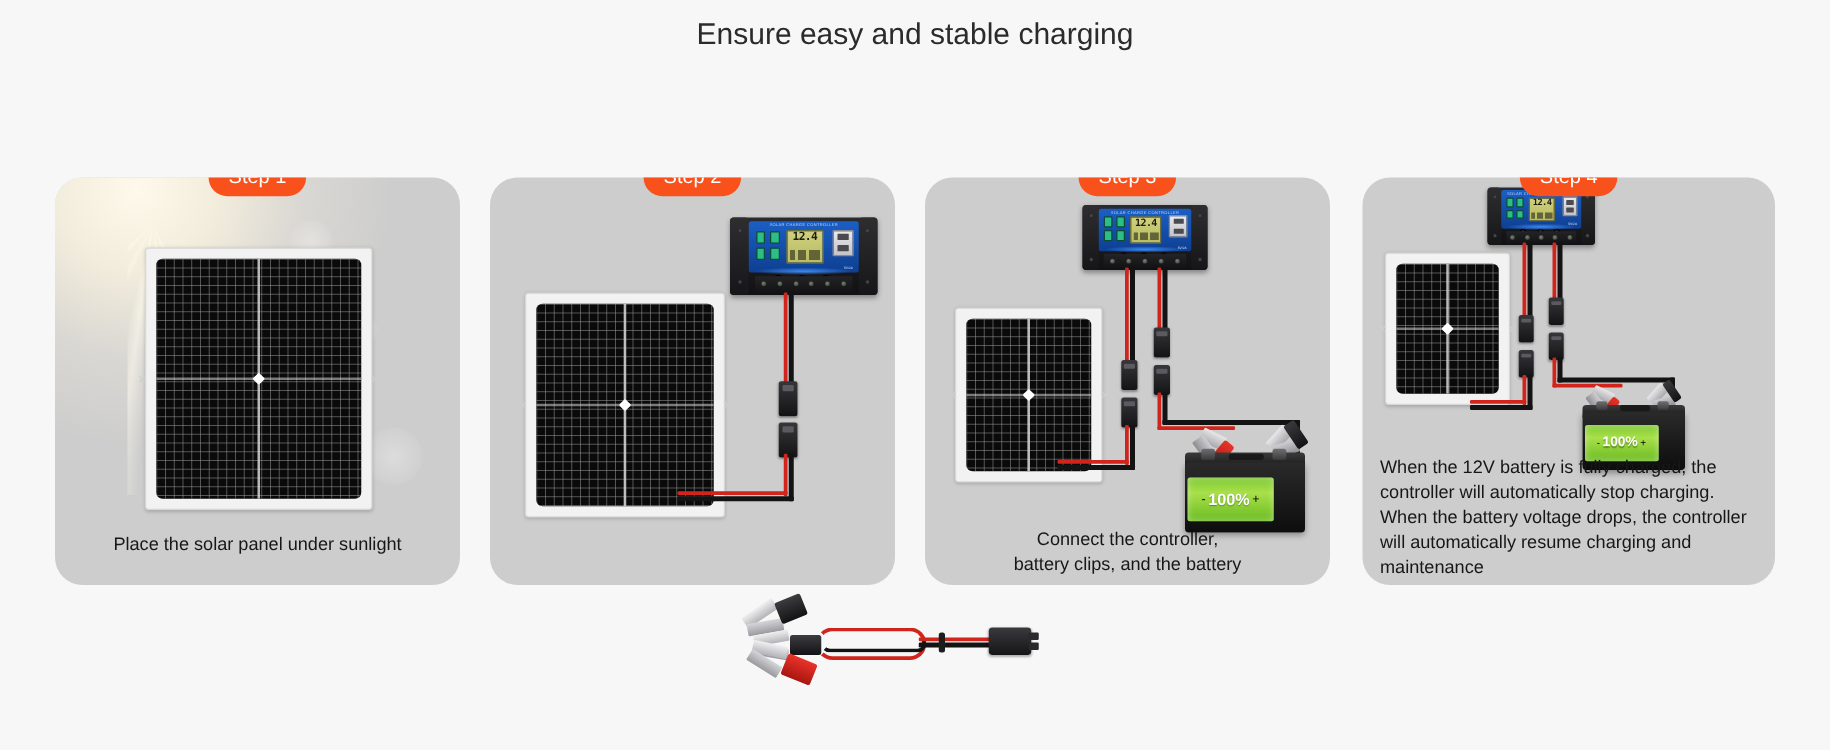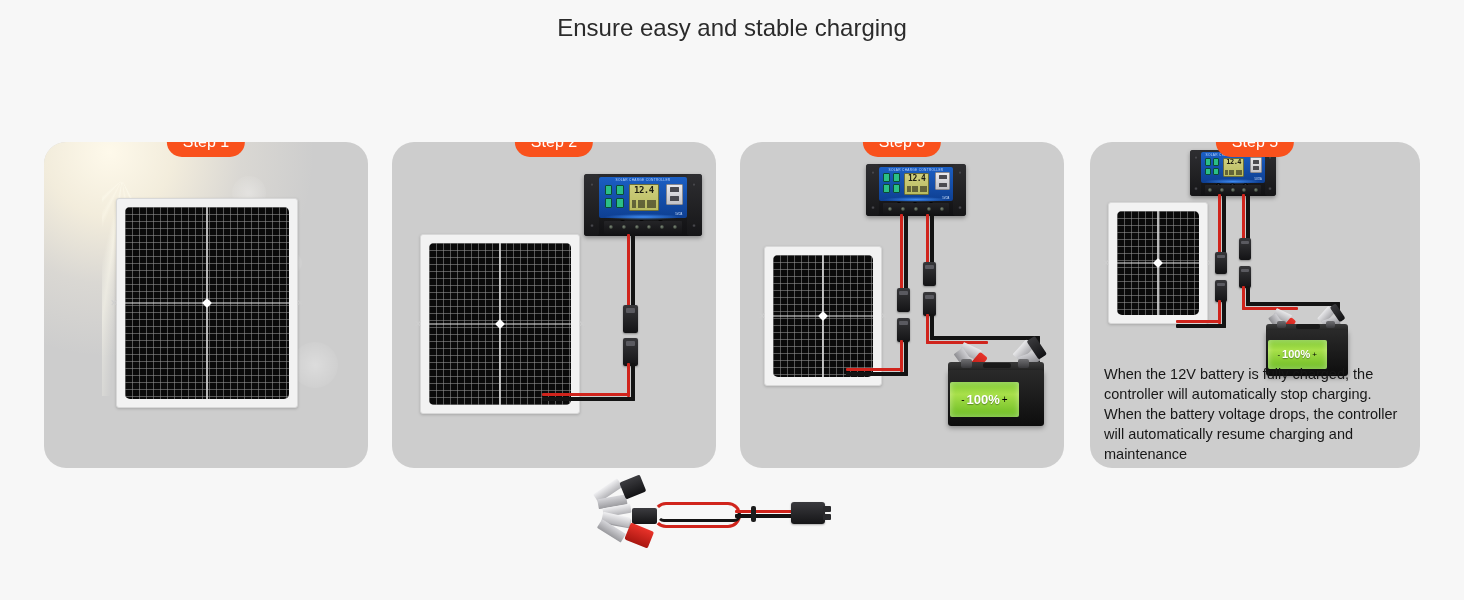--- a/index.html
+++ b/index.html
@@ -295,20 +295,21 @@
         <div class="panel-inner">
           <div class="panel-grid"></div>
           <div class="panel-seam"></div>
           <div class="panel-hseam"></div>
           <div class="panel-center"></div>
         </div>
         <div class="panel-eye" style="left:-7px;">✕</div>
         <div class="panel-eye" style="right:-7px;">✕</div>
       </div>
 
+      <div class="cap" style="top:284px;">Place the solar panel under sunlight</div>
       <div class="badge" style="left:50%;transform:translateX(-50%);">Step 1</div>
     </div>
 
     <div class="card c2">
 
       <div class="panel" style="left:28px;top:92px;width:160px;height:180px;">
         <div class="panel-inner">
           <div class="panel-grid"></div>
           <div class="panel-seam"></div>
           <div class="panel-hseam"></div>
@@ -460,20 +461,22 @@
         <div class="bat-term pos"></div>
         <div class="bat-vent"></div>
         <div class="bat-body"></div>
         <div class="bat-label">
           <span class="bat-sign">-</span>
           <span class="bat-pct">100%</span>
           <span class="bat-sign">+</span>
         </div>
       </div>
 
+      <div class="cap" style="top:280px;white-space:pre-line;">Connect the controller,
+battery clips, and the battery</div>
       <div class="badge" style="left:50%;transform:translateX(-50%);">Step 3</div>
     </div>
 
     <div class="card c4">
 
       <div class="panel" style="left:18px;top:60px;width:100px;height:122px;">
         <div class="panel-inner">
           <div class="panel-grid"></div>
           <div class="panel-seam"></div>
           <div class="panel-hseam"></div>
@@ -560,21 +563,21 @@
         <div class="bat-vent"></div>
         <div class="bat-body"></div>
         <div class="bat-label">
           <span class="bat-sign" style="font-size:8px;">-</span>
           <span class="bat-pct" style="font-size:11px;">100%</span>
           <span class="bat-sign" style="font-size:8px;">+</span>
         </div>
       </div>
 
       <div class="cap left" style="top:222px;">When the 12V battery is fully charged, the controller will automatically stop charging. When the battery voltage drops, the controller will automatically resume charging and maintenance</div>
-      <div class="badge" style="left:50%;transform:translateX(-50%);">Step 5</div>
+      <div class="badge" style="left:50%;transform:translateX(-50%);">Step 4</div>
     </div>
   </div>
 
   <div class="bottom">
     <div class="bottom-cable">
 
       <div class="bc-clip" style="left:10px;top:4px;width:46px;height:22px;transform:rotate(-22deg);">
         <span style="position:absolute;left:0;top:0;width:62%;height:44%;background:linear-gradient(#f0f0f2,#b3b3b7);border-radius:1px;transform:rotate(-12deg);"></span>
         <span style="position:absolute;left:0;bottom:0;width:62%;height:44%;background:linear-gradient(#d6d6da,#9a9a9e);border-radius:1px;transform:rotate(12deg);"></span>
         <span style="position:absolute;right:-4px;top:10%;width:48%;height:80%;background:linear-gradient(#3c3c40,#131315);border-radius:2px;"></span>

